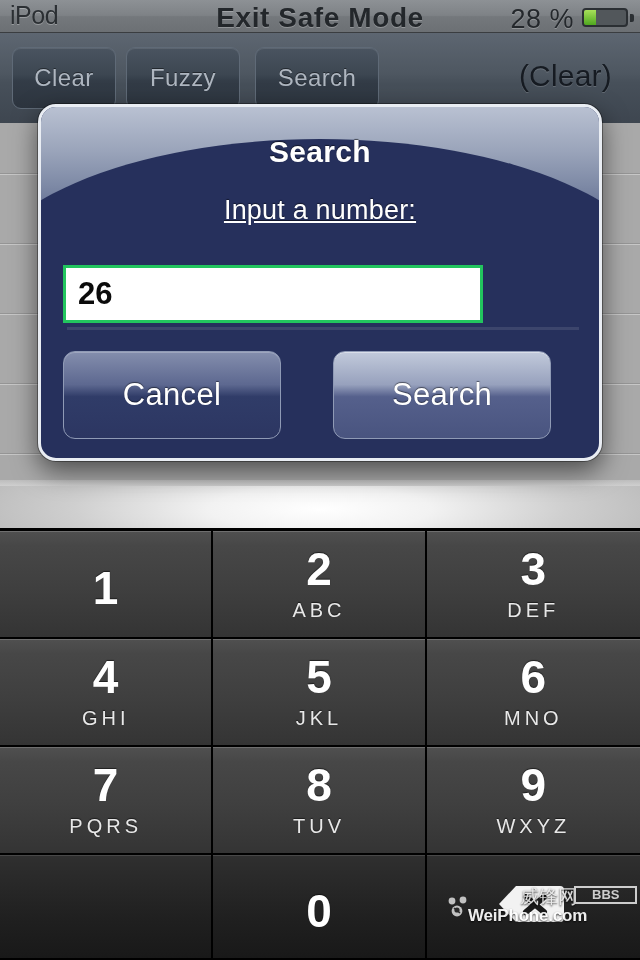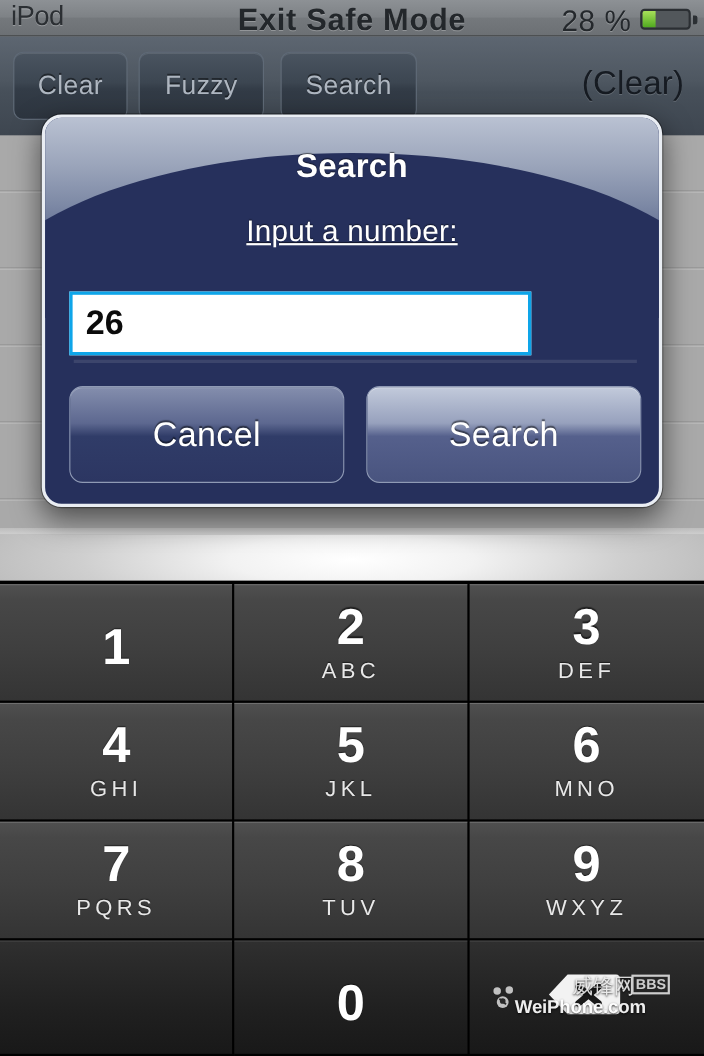--- a/index.html
+++ b/index.html
@@ -58,21 +58,21 @@
     background:linear-gradient(to bottom,#4a5460 0%,#3c4651 45%,#333c47 55%,#2d353f 100%);
     color:#aeb6c0; font-size:24px; letter-spacing:.4px;
     display:flex; align-items:center; justify-content:center;
     text-shadow:0 -1px 0 rgba(0,0,0,.45);
     box-shadow:inset 0 1px 0 rgba(255,255,255,.10);
   }
   .tb-btn.b1{ left:12px;  width:104px; }
   .tb-btn.b2{ left:126px; width:114px; }
   .tb-btn.b3{ left:255px; width:124px; }
   .tb-clear-label{
-    position:absolute; right:18px; top:26px;
+    position:absolute; right:28px; top:26px;
     font-size:30px; color:#161b22; letter-spacing:.2px;
     text-shadow:0 1px 0 rgba(255,255,255,.16);
   }
 
   
   .table-bg{
     position:absolute; top:123px; left:0; width:640px; height:365px;
     background:#a9a9a9;
     z-index:10;
   }
@@ -173,21 +173,21 @@
     position:absolute; left:22px; top:22px; white-space:nowrap;
   }
   .wm-cn{
     position:absolute; left:74px; top:0px;
     font-size:19px; font-weight:normal; color:#e9e9e9;
     text-shadow:0 1px 2px rgba(0,0,0,.9);
   }
   .wm-bbs{
     position:absolute; left:128px; top:2px;
     font-size:13px; font-weight:bold; color:#dcdcdc;
-    border:2px solid #dcdcdc; padding:0 2px; line-height:14px;
+    border:2px solid #dcdcdc; padding:0 16px; line-height:14px;
   }
 
   
   .alert{
     position:absolute; left:38px; top:104px; width:564px; height:357px;
     z-index:50;
     border-radius:18px;
     border:3px solid #e9edf3;
     background:#26305c;
     box-shadow:0 10px 26px rgba(0,0,0,.55), 0 0 0 1px rgba(0,0,0,.35);
@@ -211,32 +211,32 @@
     text-shadow:0 -1px 1px rgba(0,0,0,.55);
   }
   .alert-msg{
     position:absolute; top:88px; left:0; right:0; text-align:center;
     font-size:27px; color:#fff; letter-spacing:.2px;
     text-shadow:0 -1px 1px rgba(0,0,0,.5);
     text-decoration:underline;
   }
   .alert-input{
     position:absolute; top:158px; left:22px; width:420px; height:58px;
-    background:#fff; border:3px solid #0ea5e9;
+    background:#fff; border:3px solid #22c55e;
     font-size:31px; font-weight:bold; color:#0b0b0b;
     padding:0 0 0 12px; line-height:52px;
     letter-spacing:0px;
     font-family:"Liberation Sans", sans-serif;
   }
   .alert-input-shadow{
     position:absolute; top:220px; left:26px; width:512px; height:3px;
     background:rgba(255,255,255,.10);
   }
   .alert-btn{
-    position:absolute; top:244px; height:88px; width:250px;
+    position:absolute; top:244px; height:88px; width:218px;
     border-radius:12px;
     display:flex; align-items:center; justify-content:center;
     font-size:31px; color:#fff; letter-spacing:.3px;
     text-shadow:0 -1px 1px rgba(0,0,0,.5);
     border:1px solid #8f9ab5;
   }
   .alert-btn.cancel{
     left:22px;
     background:linear-gradient(to bottom,#7d87a4 0%,#5a6party 1%,#4b5680 40%,#303c68 52%,#2b3660 100%);
     background:linear-gradient(to bottom,#848ead 0%,#5d6890 38%,#303c68 52%,#2c3662 100%);

